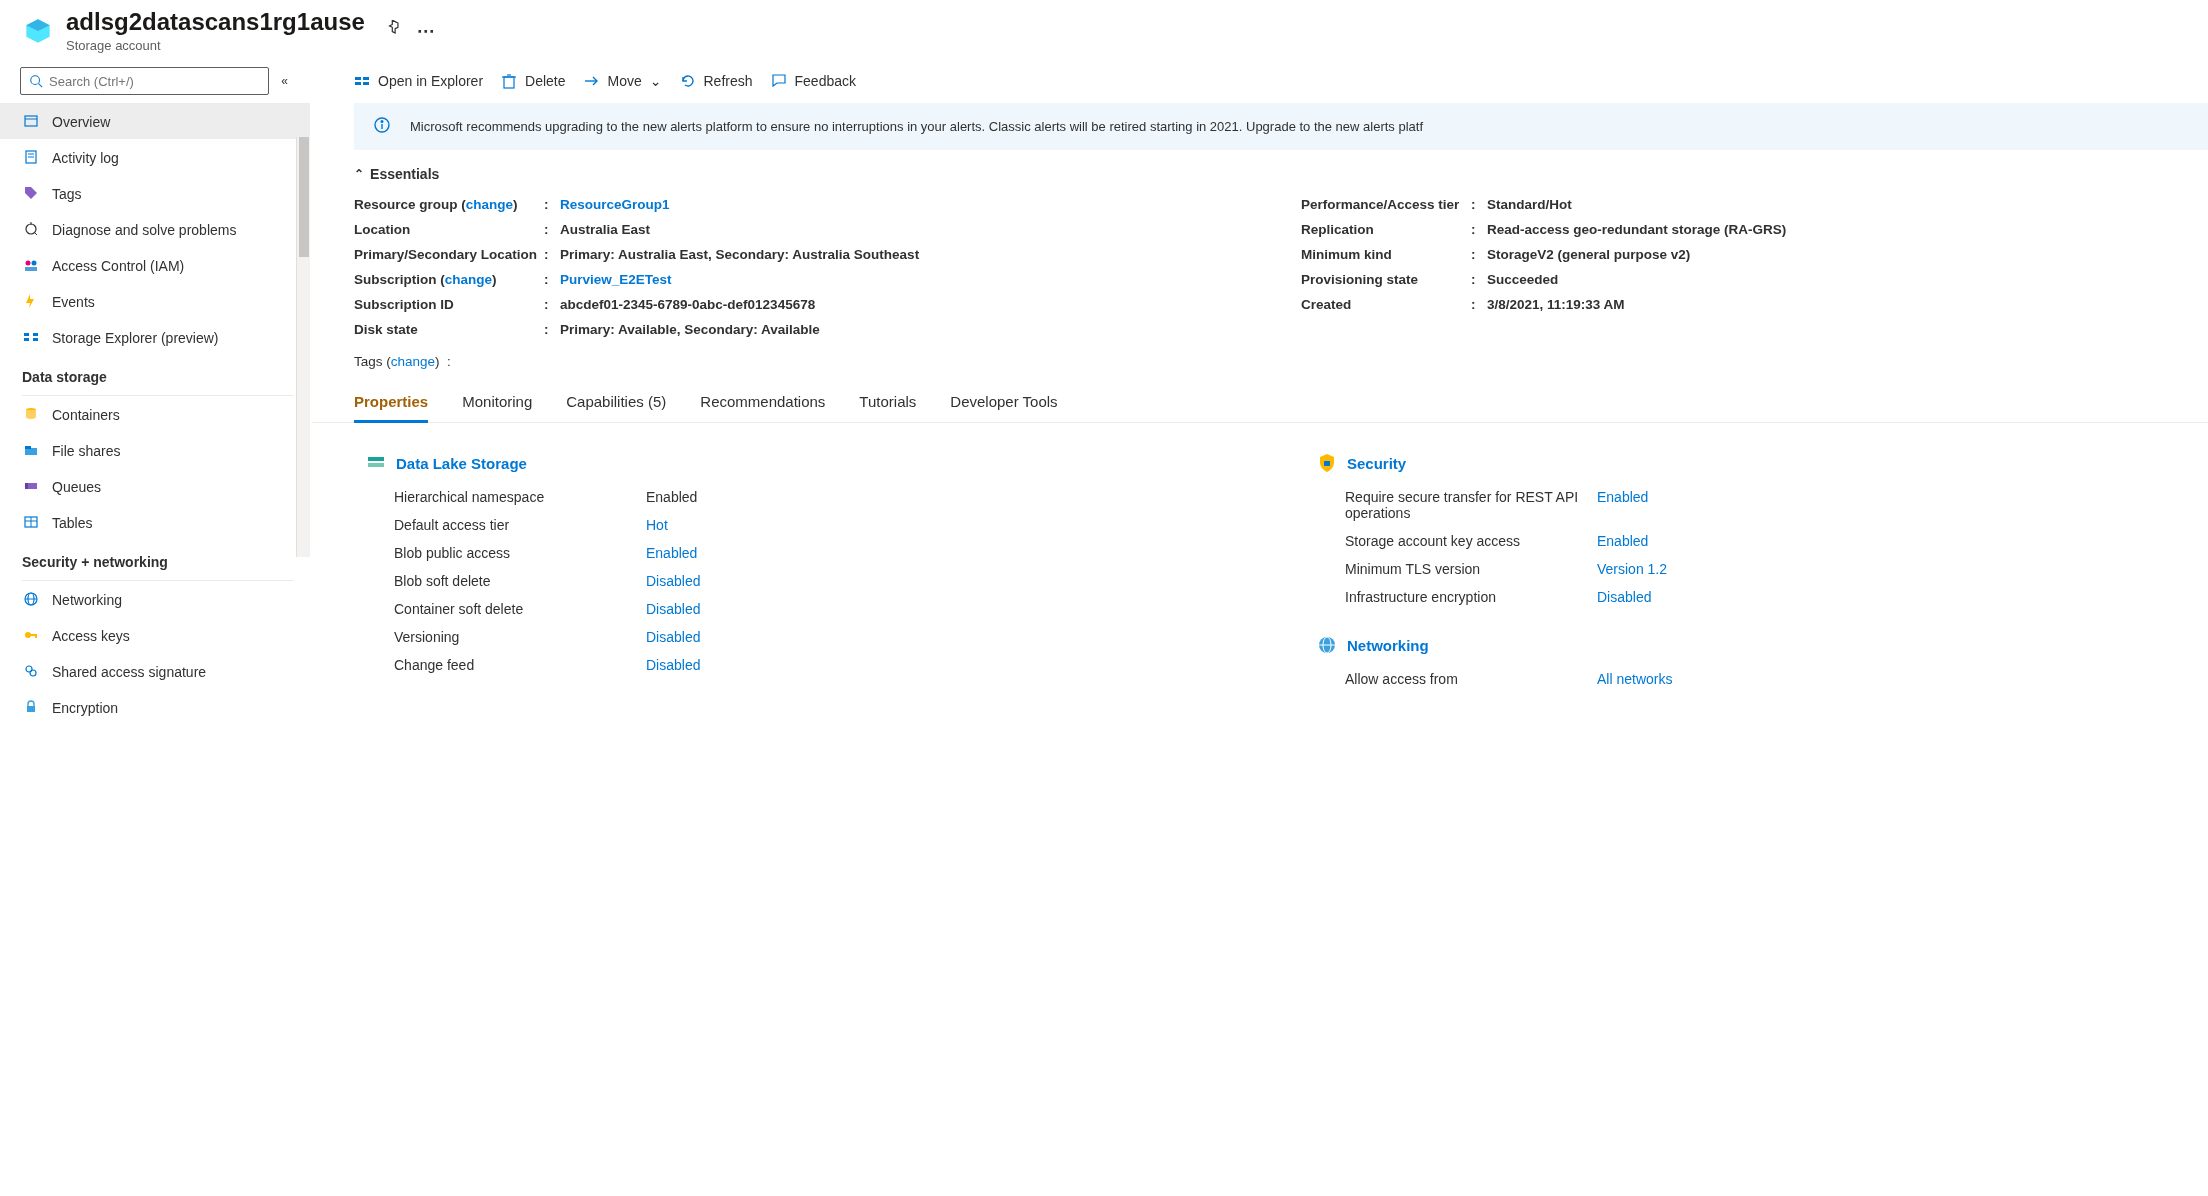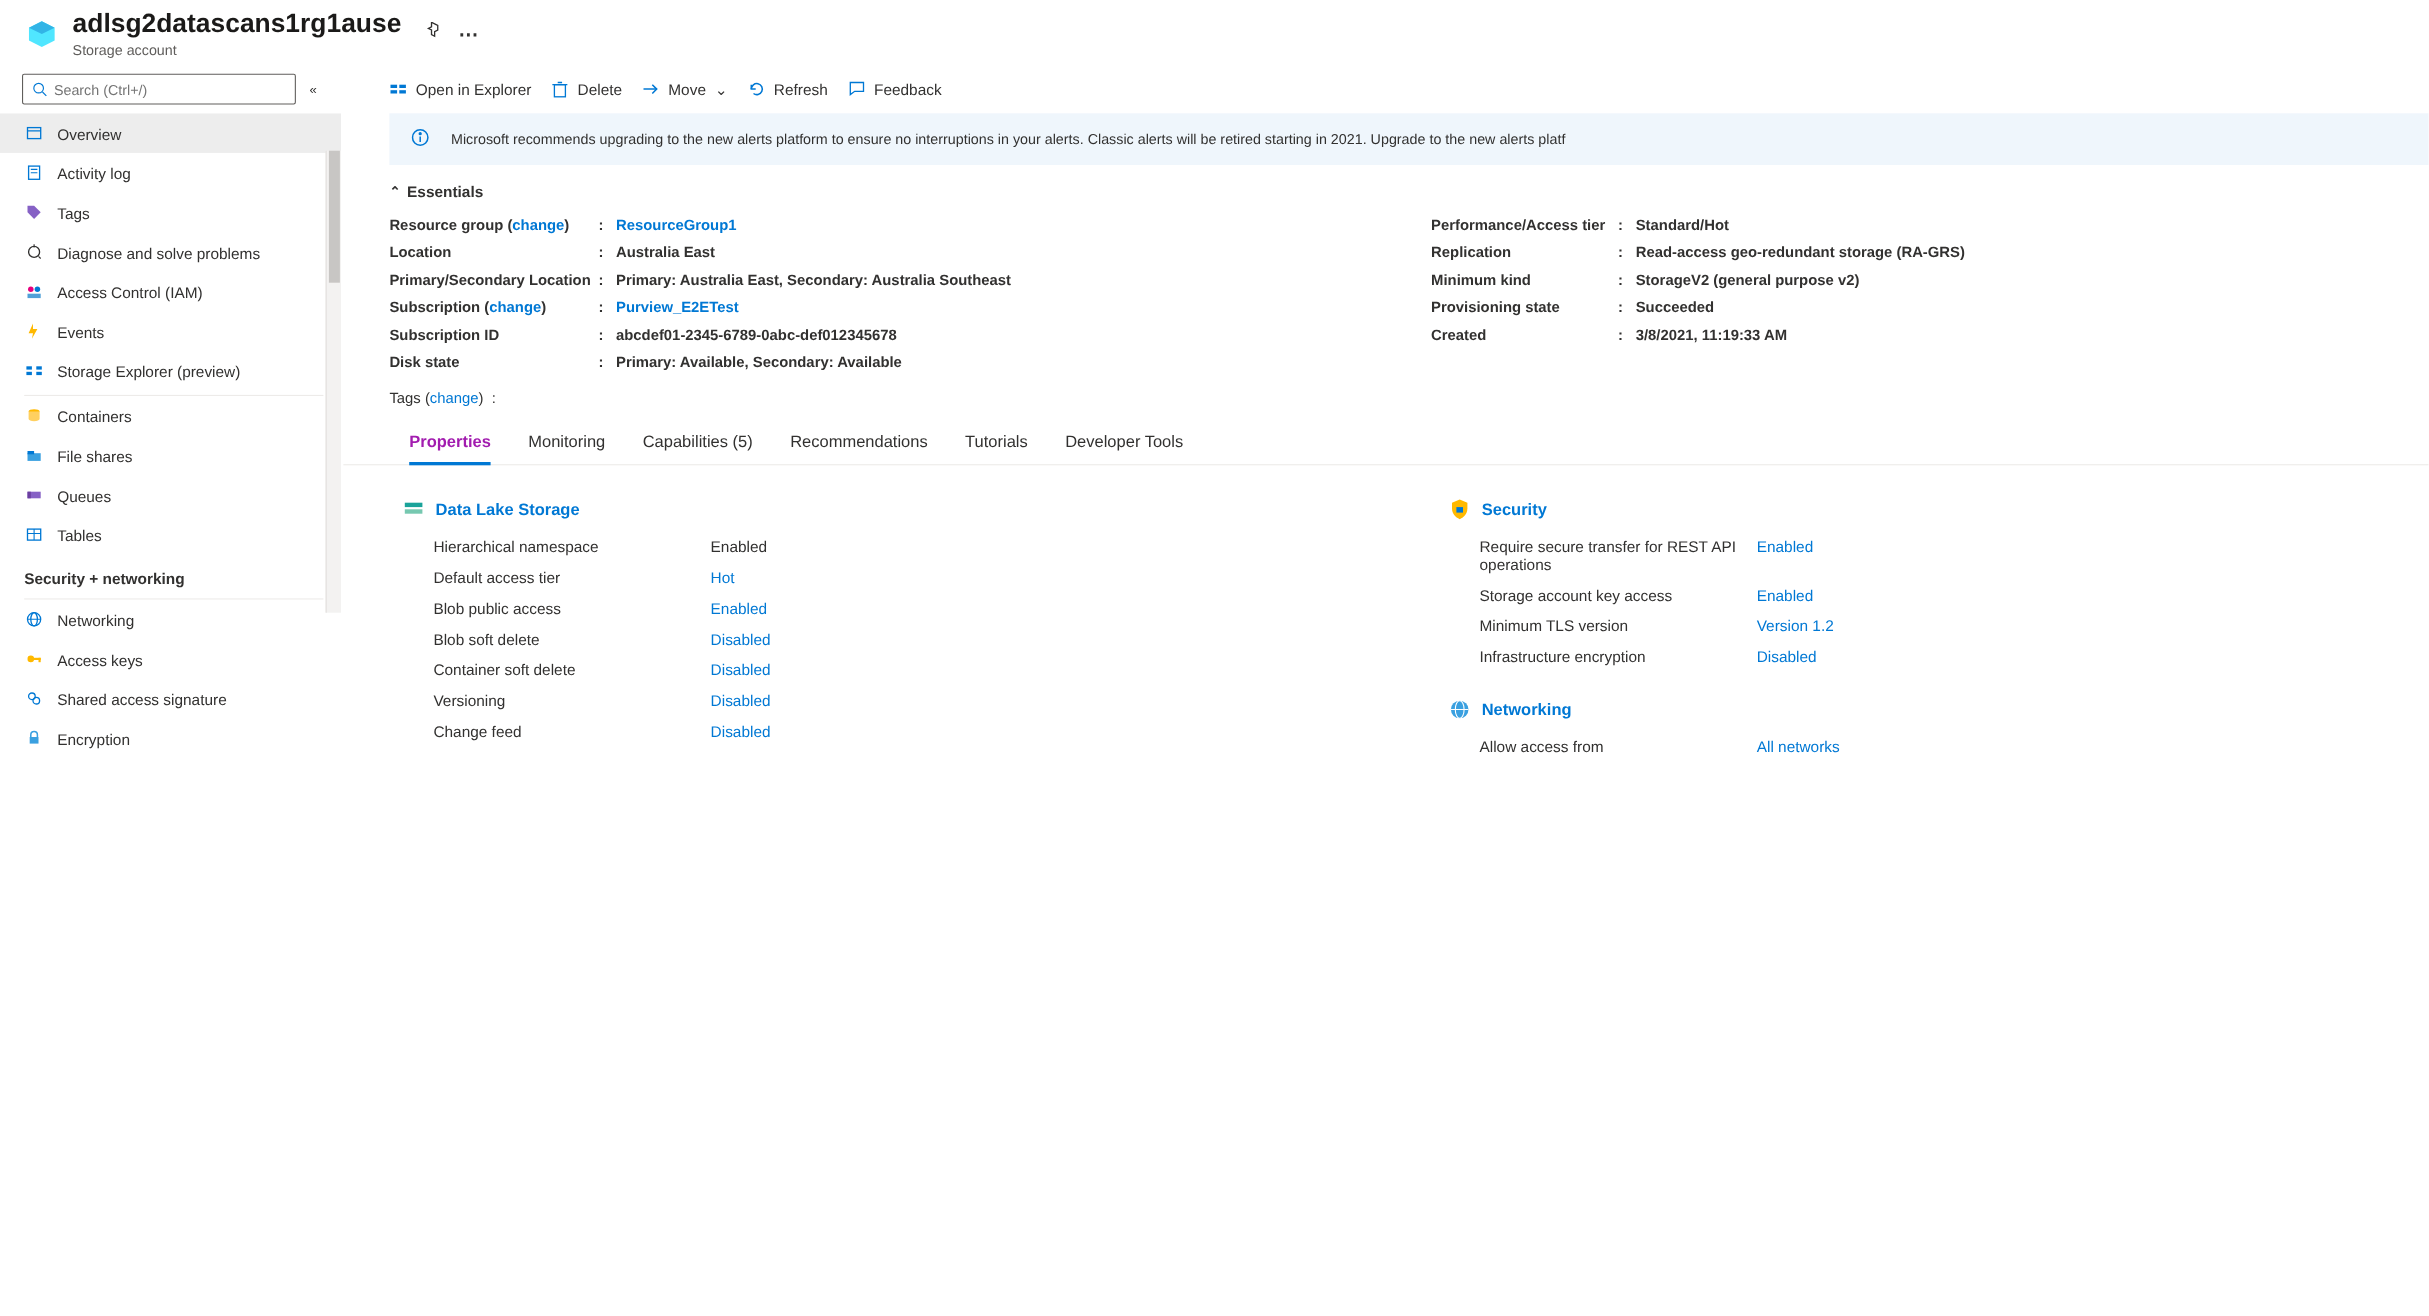--- a/index.html
+++ b/index.html
@@ -74,21 +74,21 @@
   .ess-sep { width: 16px; color:#323130;}
   .ess-val { color:#323130;}
   .link { color:#0078d4; cursor:pointer;}
   a.link { text-decoration:none;}
   .tags-row { padding: 12px 0 10px 42px; font-size:13.5px;}
   .tabs {
     display:flex; gap:34px; padding: 6px 0 0 42px; border-bottom:1px solid #edebe9; margin-bottom:4px;
     font-size:15px;
   }
   .tab { padding: 8px 0 10px 0; cursor:pointer; color:#323130;}
-  .tab.active { color:#a21caf; font-weight:600; border-bottom:3px solid #0078d4; margin-bottom:-1px;margin-left:18px;}
+  .tab.active { color:#a16207; font-weight:600; border-bottom:3px solid #0078d4; margin-bottom:-1px;}
   .properties-area {
     display:flex; gap:60px; padding:20px 0 0 54px; font-size:14px;
   }
   .prop-col { flex:1; min-width:0;}
   .prop-section-title {
     display:flex; align-items:center; gap:10px; font-weight:600; color:#0078d4; padding:6px 0 10px 0; font-size:15px;
   }
   .prop-section-title .ico{width:20px;height:20px;display:flex;align-items:center;justify-content:center;}
   .prop-row {
     display:flex; padding:6px 0; align-items:flex-start;
@@ -191,20 +191,21 @@
             <span class="ico">
               <svg width="16" height="16" viewBox="0 0 16 16">
                 <rect x="1" y="4" width="5" height="3" fill="#0078d4"></rect>
                 <rect x="10" y="4" width="5" height="3" fill="#0078d4"></rect>
                 <rect x="1" y="9" width="5" height="3" fill="#0078d4"></rect>
                 <rect x="10" y="9" width="5" height="3" fill="#0078d4"></rect>
               </svg>
             </span>
             <span>Storage Explorer (preview)</span>
           </div>
+          <div class="nav-section">Data storage</div>
           <div class="nav-divider"></div>
           <div class="nav-item">
             <span class="ico">
               <svg width="16" height="16" viewBox="0 0 16 16">
                 <ellipse cx="8" cy="4" rx="5" ry="2" fill="#ffb900"></ellipse>
                 <path d="M3 4v7c0 1.1 2.2 2 5 2s5-.9 5-2V4" fill="#ffd060"></path>
               </svg>
             </span>
             <span>Containers</span>
           </div>

